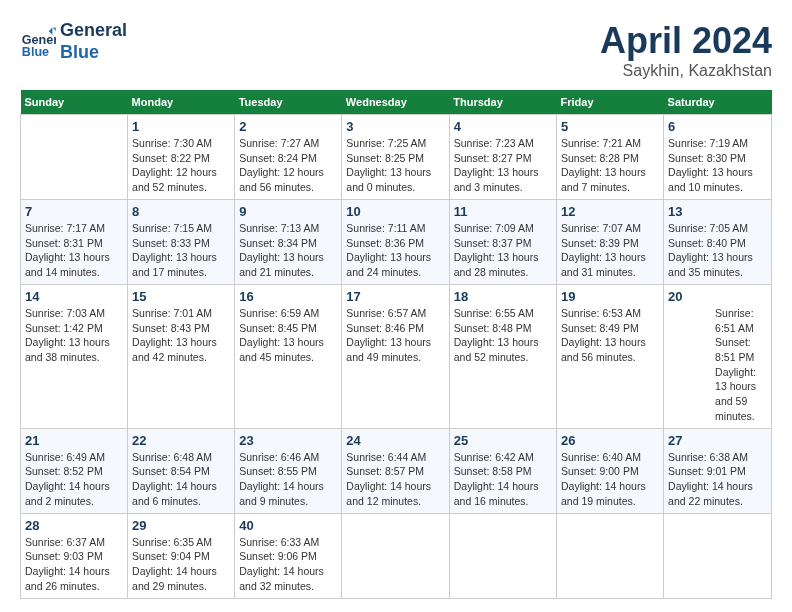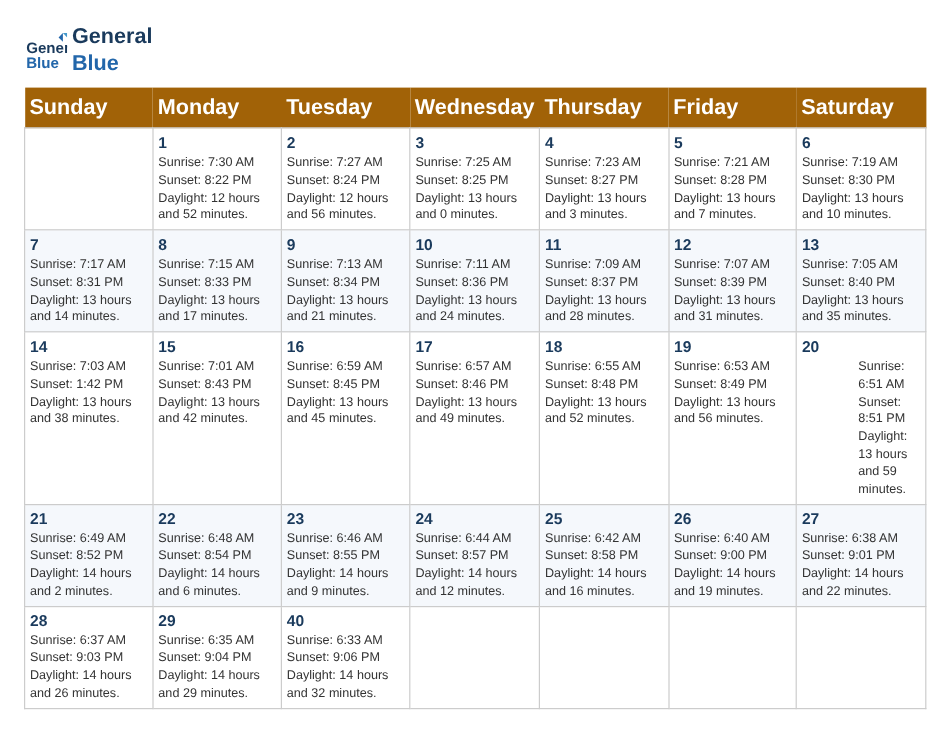--- a/index.html
+++ b/index.html
@@ -42,25 +42,25 @@
     .location-title {
       font-size: 16px;
       color: #555;
     }
     table {
       width: 100%;
       border-collapse: collapse;
       font-size: 11px;
     }
     thead th {
-      background-color: #a16207;
+      background-color: #15803d;
       color: #fff;
       padding: 6px 4px;
       text-align: left;
-      font-size: 18px;
+      font-size: 11px;
       font-weight: bold;
     }
     tbody td {
       border: 1px solid #ccc;
       vertical-align: top;
       padding: 4px;
       height: 85px;
       width: 108px;
     }
     .day-number {
@@ -94,20 +94,24 @@
       <text x="2" y="22" font-size="14" font-weight="bold" fill="#1a3a5c">General</text>
       <text x="2" y="36" font-size="14" font-weight="bold" fill="#2266aa">Blue</text>
       <polygon points="32,8 40,16 36,12 36,4" fill="#2266aa"></polygon>
       <polygon points="36,4 40,8 40,4" fill="#4499cc"></polygon>
     </svg>
     <div>
       <div class="logo-text">General</div>
       <div class="logo-text" style="color:#2266aa;">Blue</div>
     </div>
   </div>
+  <div class="title-block">
+    <div class="month-title">April 2024</div>
+    <div class="location-title">Saykhin, Kazakhstan</div>
+  </div>
 </div>
 
 <table>
   <thead>
     <tr id="header-row">
         <th>Sunday</th>
         <th>Monday</th>
         <th>Tuesday</th>
         <th>Wednesday</th>
         <th>Thursday</th>

